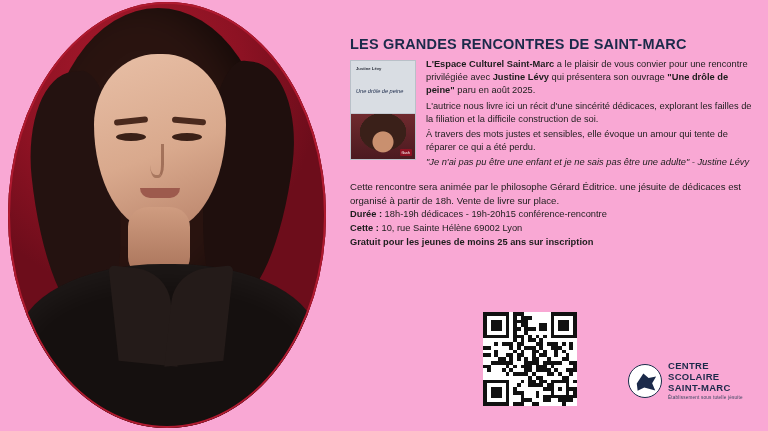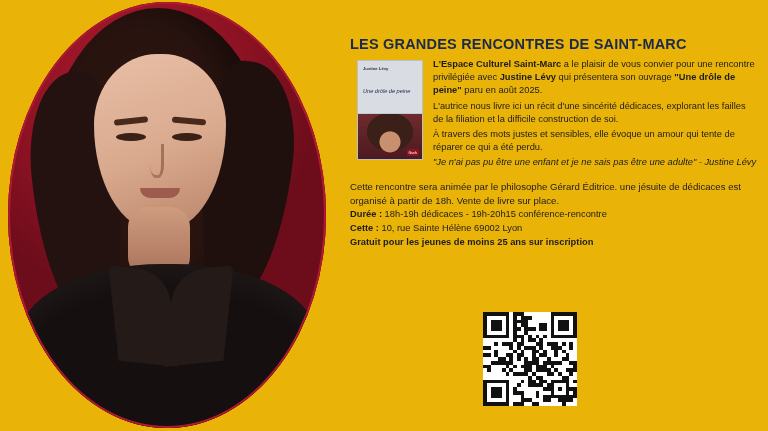--- a/index.html
+++ b/index.html
@@ -7,21 +7,21 @@
     margin: 0; padding: 0;
     width: 768px; height: 431px;
     background: #ffffff;
     font-family: "Liberation Sans", sans-serif;
     overflow: hidden;
   }
   #poster {
     position: relative;
     width: 768px;
     height: 431px;
-    background: #eab308;
+    background: #f9a8d4;
   }
 
   
   .portrait-wrap {
     position: absolute;
     left: 8px;
     top: 2px;
     width: 318px;
     height: 426px;
     border-radius: 50%;
@@ -157,21 +157,20 @@
     font-size: 14.5px;
     font-weight: bold;
     color: #1b2a4a;
     margin: 0 0 14px 0;
   }
 
   .body-row {
     display: flex;
     gap: 10px;
     align-items: flex-start;
-    margin-left: 7px;
   }
   
   .book {
     flex: 0 0 auto;
     width: 66px;
     height: 100px;
     background: #d9dde3;
     border: 1px solid #b9c0c8;
     position: relative;
     overflow: hidden;
@@ -967,14 +966,24 @@
         <i></i>
         <i></i>
         <i></i>
         <i class="on"></i>
         <i></i>
         <i></i>
         <i></i>
       </div>
   </div>
 
+  <div class="logo">
+    <div class="logo-mark">
+      <div class="bird"></div>
+    </div>
+    <div class="logo-text">
+      <div class="logo-l1">CENTRE SCOLAIRE</div>
+      <div class="logo-l2">SAINT-MARC</div>
+      <div class="logo-l3">Établissement sous tutelle jésuite</div>
+    </div>
+  </div>
 
 </div>
 
 </body></html>

